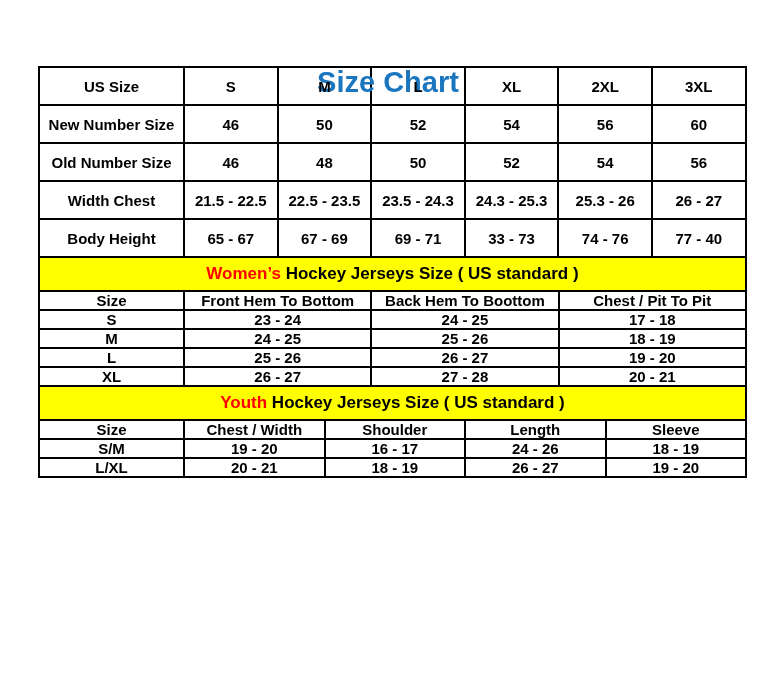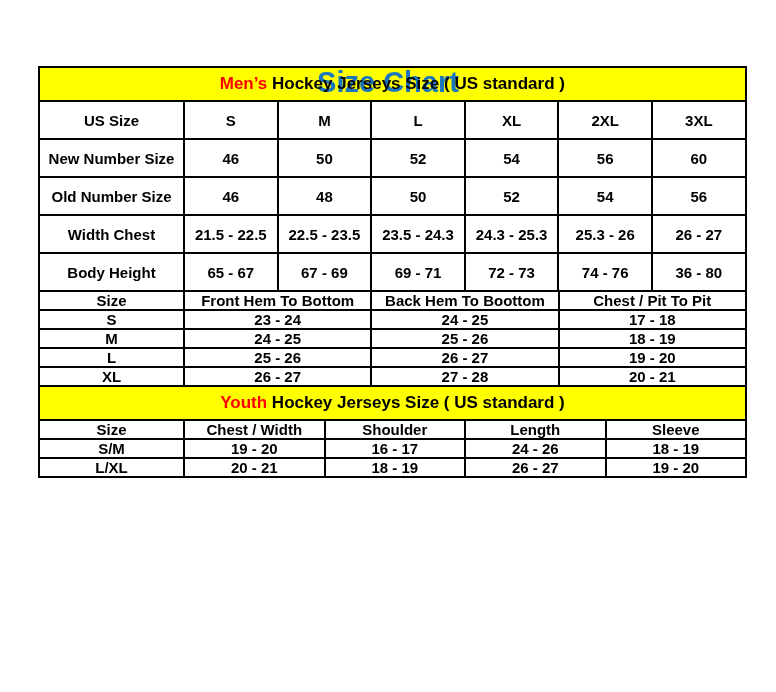--- a/index.html
+++ b/index.html
@@ -74,23 +74,20 @@
       <colgroup>
         <col style="width:145px">
           <col style="width:93.6px">
           <col style="width:93.6px">
           <col style="width:93.6px">
           <col style="width:93.6px">
           <col style="width:93.6px">
           <col style="width:93.6px">
       </colgroup>
       <tbody>
-          <tr>
-        <td class="band" colspan="7"><span class="red">Men’s</span><span> Hockey Jerseys Size ( US standard )</span></td>
-      </tr>
       <tr>
         <td class="cell">US Size</td>
         <td class="cell">S</td>
         <td class="cell">M</td>
         <td class="cell">L</td>
         <td class="cell">XL</td>
         <td class="cell">2XL</td>
         <td class="cell">3XL</td>
       </tr>
       <tr>
@@ -118,35 +115,38 @@
         <td class="cell">23.5 - 24.3</td>
         <td class="cell">24.3 - 25.3</td>
         <td class="cell">25.3 - 26</td>
         <td class="cell">26 - 27</td>
       </tr>
       <tr>
         <td class="cell">Body Height</td>
         <td class="cell">65 - 67</td>
         <td class="cell">67 - 69</td>
         <td class="cell">69 - 71</td>
-        <td class="cell">72 - 73</td>
+        <td class="cell">33 - 73</td>
         <td class="cell">74 - 76</td>
-        <td class="cell">36 - 80</td>
+        <td class="cell">77 - 40</td>
       </tr>
     </tbody>
       </table>
 
     <table class="women-table stacked">
       <colgroup>
         <col style="width:145px">
           <col style="width:187.3px">
           <col style="width:187.3px">
           <col style="width:187.3px">
       </colgroup>
       <tbody>
+          <tr>
+        <td class="band" colspan="4"><span class="red">Women’s</span><span> Hockey Jerseys Size ( US standard )</span></td>
+      </tr>
       <tr>
         <td class="cell">Size</td>
         <td class="cell">Front Hem To Bottom</td>
         <td class="cell"><span>Back Hem To </span><span class="squiggle">Boottom</span></td>
         <td class="cell">Chest / Pit To Pit</td>
       </tr>
       <tr>
         <td class="cell">S</td>
         <td class="cell">23 - 24</td>
         <td class="cell">24 - 25</td>

